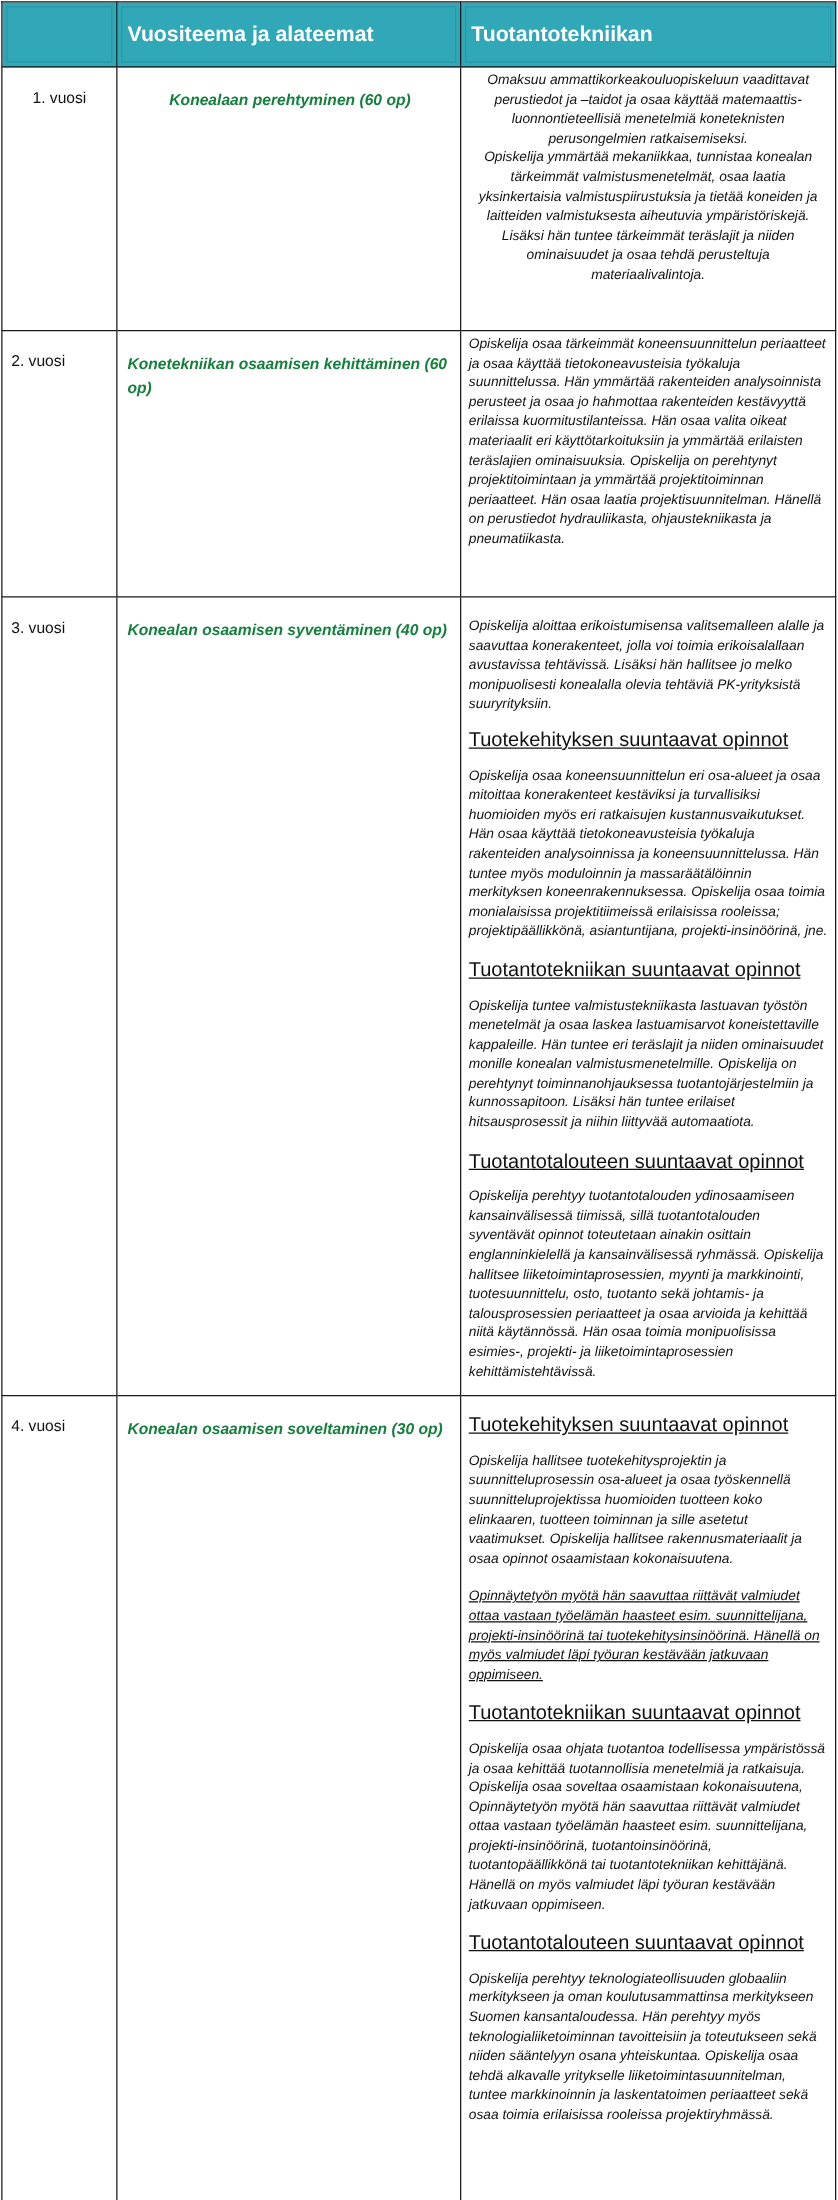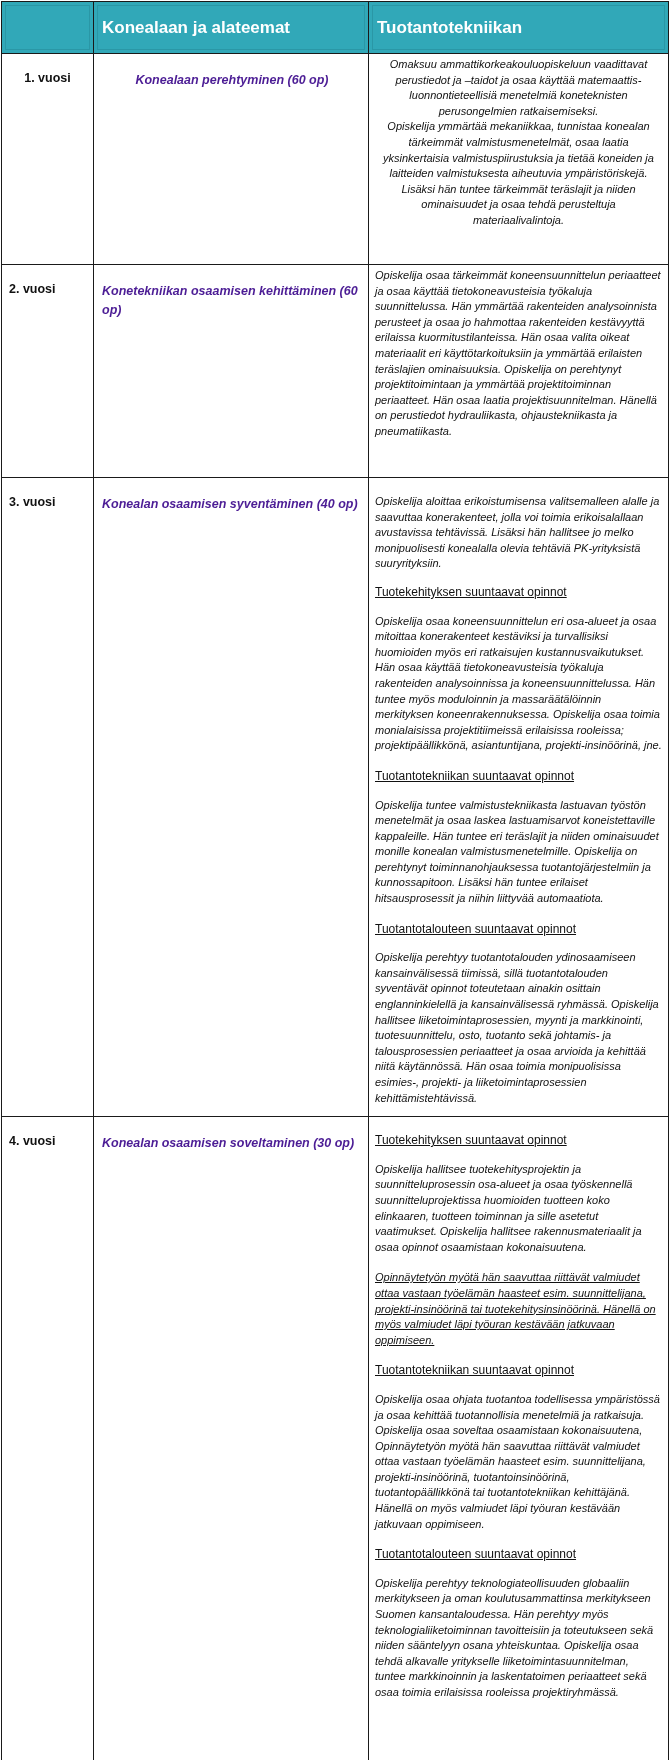--- a/index.html
+++ b/index.html
@@ -20,43 +20,43 @@
     text-align: left;
     font-weight: bold;
     font-size: 17px;
     height: 51px;
     padding: 0 8px;
     vertical-align: middle !important;
     box-shadow: inset 0 0 0 3px #31a8b8, inset 0 0 0 4px #2a97a6;
   }
   th.year-col { width: 75px; }
   th.theme-col { width: 258px; }
-  td.year { font-weight: bold; font-size: 12.5px; padding: 17px 7px 0 7px; color: #111; }
-  td.theme { font-weight: bold; font-style: italic; font-size: 12.5px; padding: 17px 6px 0 8px; color: #4c1d95; line-height: 19px; }
+  td.year { font-weight: normal; font-size: 12.5px; padding: 17px 7px 0 7px; color: #111; }
+  td.theme { font-weight: bold; font-style: italic; font-size: 12.5px; padding: 17px 6px 0 8px; color: #15803d; line-height: 19px; }
   td.goals { font-style: italic; font-size: 11px; line-height: 15.6px; color: #111; padding: 3px 6px 10px 6px; }
   td.goals p { margin: 0; }
   td.goals p.gap { margin-top: 15px; text-decoration: underline; }
-  td.goals .sub-heading { font-style: normal; text-decoration: underline; font-size: 12px; margin: 15px 0 13px 0; display: block; }
+  td.goals .sub-heading { font-style: normal; text-decoration: underline; font-size: 16px; margin: 15px 0 13px 0; display: block; }
   td.goals .sub-heading.first { margin-top: 13px; }
   tr.r1 td { height: 193px; text-align: center; }
   tr.r2 td { height: 195px; }
   tr.r3 td { height: 572px; }
   tr.r4 td { height: 705px; }
   tr.r3 td.goals { padding-top: 16px; }
   tr.r4 td.goals { padding-top: 16px; }
   tr.r4 td.goals .sub-heading.first { margin-top: 0; }
 </style>
 </head>
 <body>
 
 <table class="curriculum">
   <thead>
     <tr>
       <th class="year-col"></th>
-      <th class="theme-col">Konealaan ja alateemat</th>
+      <th class="theme-col">Vuositeema ja alateemat</th>
       <th>Tuotantotekniikan</th>
     </tr>
   </thead>
   <tbody>
     <tr class="r1">
       <td class="year">1. vuosi</td>
       <td class="theme">Konealaan perehtyminen  (60 op)</td>
       <td class="goals">
         <p>Omaksuu ammattikorkeakouluopiskeluun vaadittavat  perustiedot ja –taidot ja osaa käyttää matemaattis-luonnontieteellisiä menetelmiä koneteknisten perusongelmien ratkaisemiseksi.</p>
         <p>Opiskelija ymmärtää mekaniikkaa, tunnistaa konealan tärkeimmät valmistusmenetelmät, osaa laatia yksinkertaisia valmistuspiirustuksia ja tietää koneiden ja laitteiden valmistuksesta aiheutuvia ympäristöriskejä. Lisäksi hän tuntee tärkeimmät teräslajit ja niiden ominaisuudet ja osaa tehdä perusteltuja materiaalivalintoja.</p>

